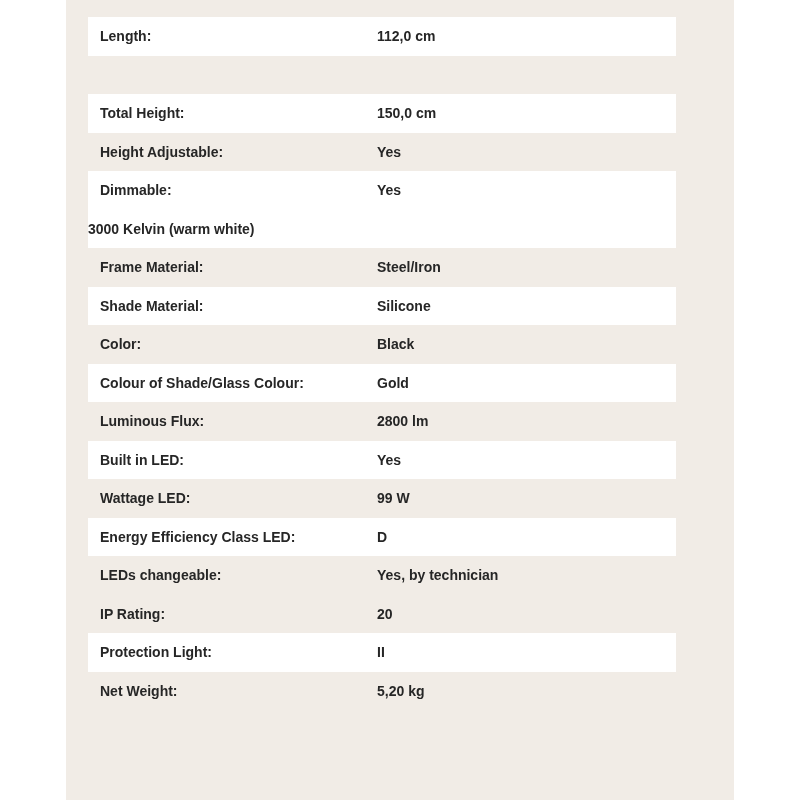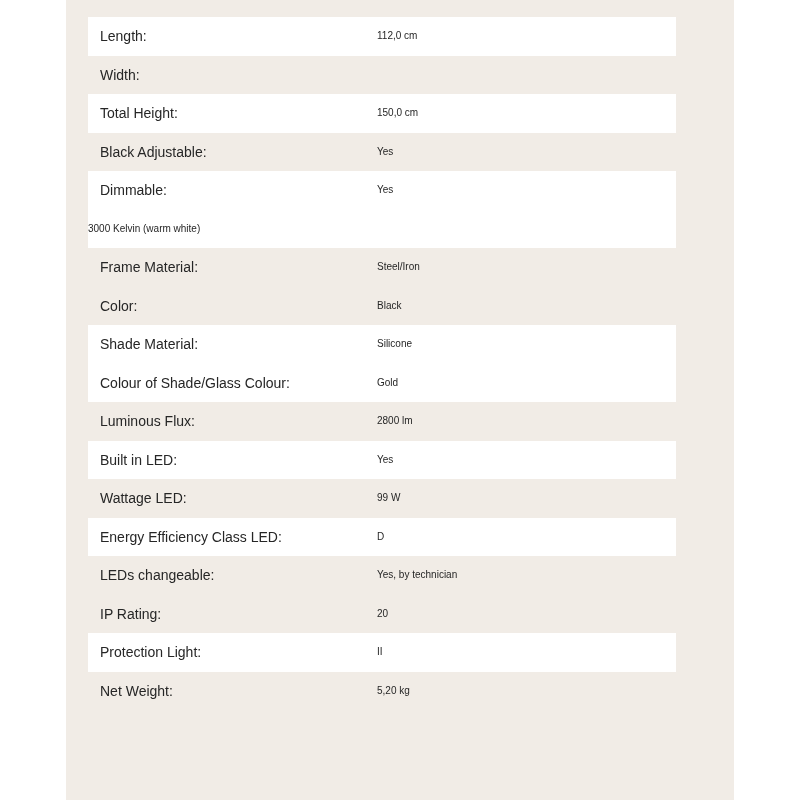--- a/index.html
+++ b/index.html
@@ -21,88 +21,88 @@
   .spec-table {
     position: absolute;
     left: 22px;
     top: 17px;
     width: 588px;
   }
   .row {
     height: 38.5px;
     display: flex;
     align-items: center;
+    font-weight: bold;
   }
   .row.highlight {
     background: var(--row-bg, #ffffff);
   }
   .label {
     width: 289px;
     padding-left: 12px;
     font-size: 14px;
     line-height: 1;
     color: var(--text-color, #262626);
     white-space: nowrap;
   }
   .value {
     flex: 1;
-    font-size: 10px;
+    font-size: 14px;
     line-height: 1;
     color: var(--text-color, #262626);
     white-space: nowrap;
   }
 </style>
 </head>
 <body>
 
 <div class="panel">
   <div class="spec-table">
 
     <div class="row highlight">
       <div class="label">Length:</div>
       <div class="value">112,0 cm</div>
     </div>
 
     <div class="row">
-      <div class="label">Width:</div>
     </div>
 
     <div class="row highlight">
       <div class="label">Total Height:</div>
       <div class="value">150,0 cm</div>
     </div>
 
     <div class="row">
-      <div class="label">Black Adjustable:</div>
+      <div class="label">Height Adjustable:</div>
       <div class="value">Yes</div>
     </div>
 
     <div class="row highlight">
       <div class="label">Dimmable:</div>
       <div class="value">Yes</div>
     </div>
 
 
     <div class="row highlight">
       <div class="value">3000 Kelvin (warm white)</div>
     </div>
 
     <div class="row">
       <div class="label">Frame Material:</div>
       <div class="value">Steel/Iron</div>
     </div>
 
+    <div class="row highlight">
+      <div class="label">Shade Material:</div>
+      <div class="value">Silicone</div>
+    </div>
+
     <div class="row">
       <div class="label">Color:</div>
       <div class="value">Black</div>
-    </div>
-
-    <div class="row highlight">
-      <div class="label">Shade Material:</div>
-      <div class="value">Silicone</div>
     </div>
 
     <div class="row highlight">
       <div class="label">Colour of Shade/Glass Colour:</div>
       <div class="value">Gold</div>
     </div>
 
     <div class="row">
       <div class="label">Luminous Flux:</div>
       <div class="value">2800 lm</div>

